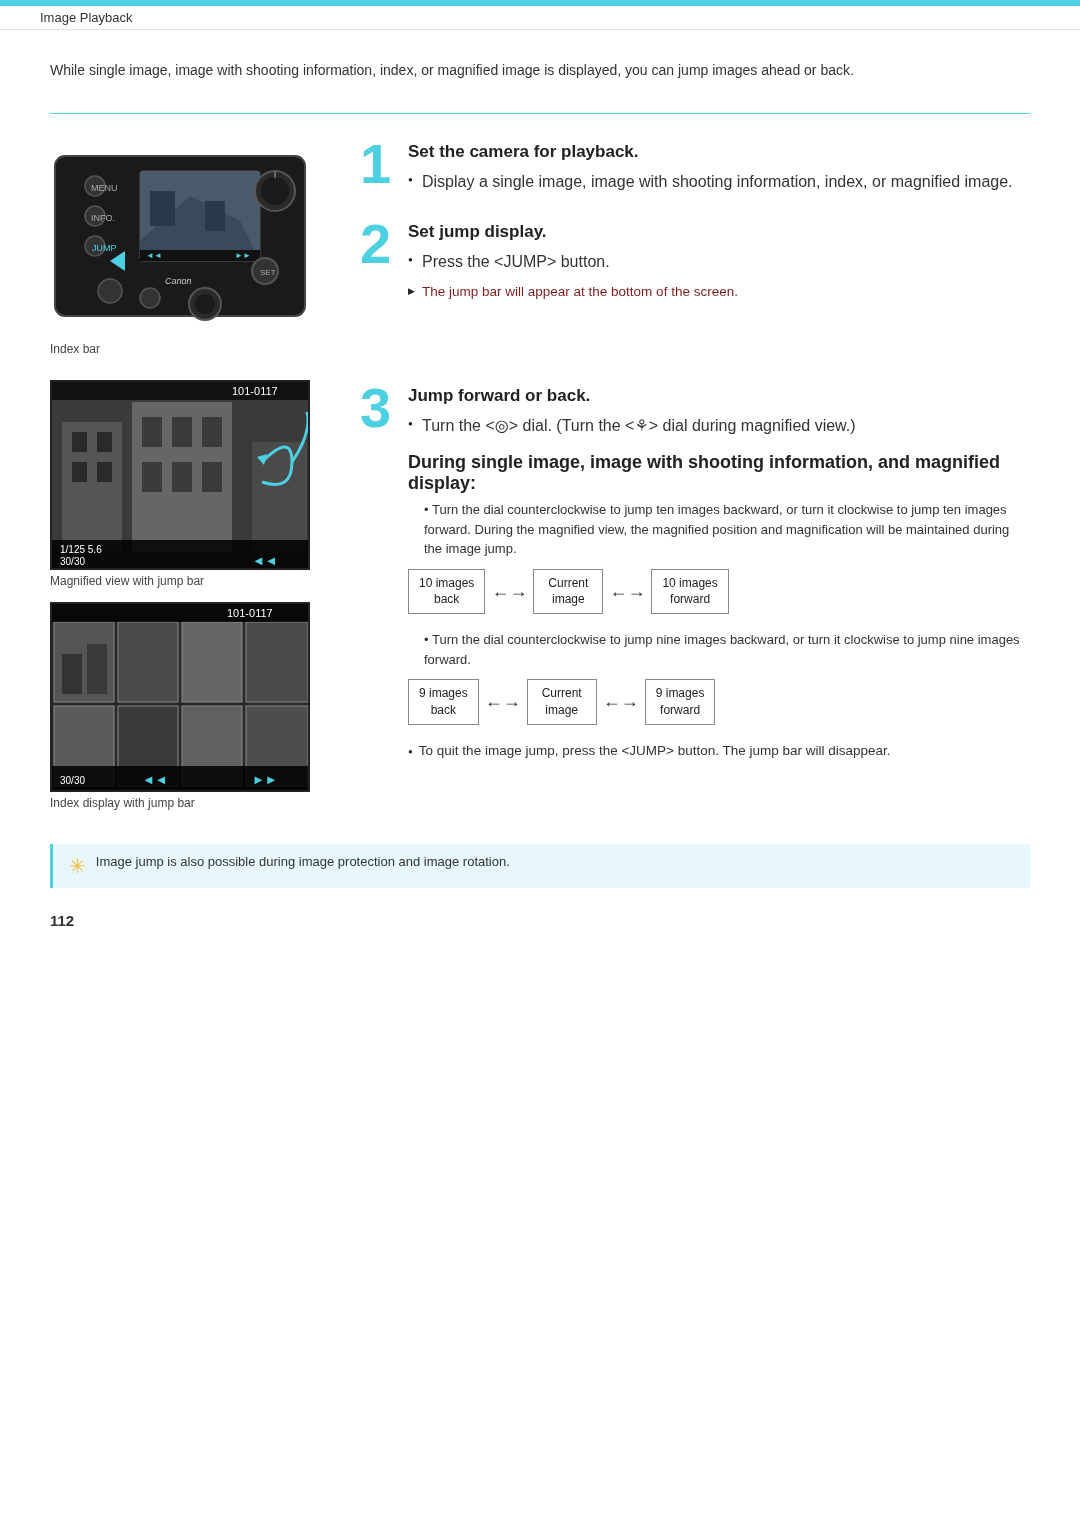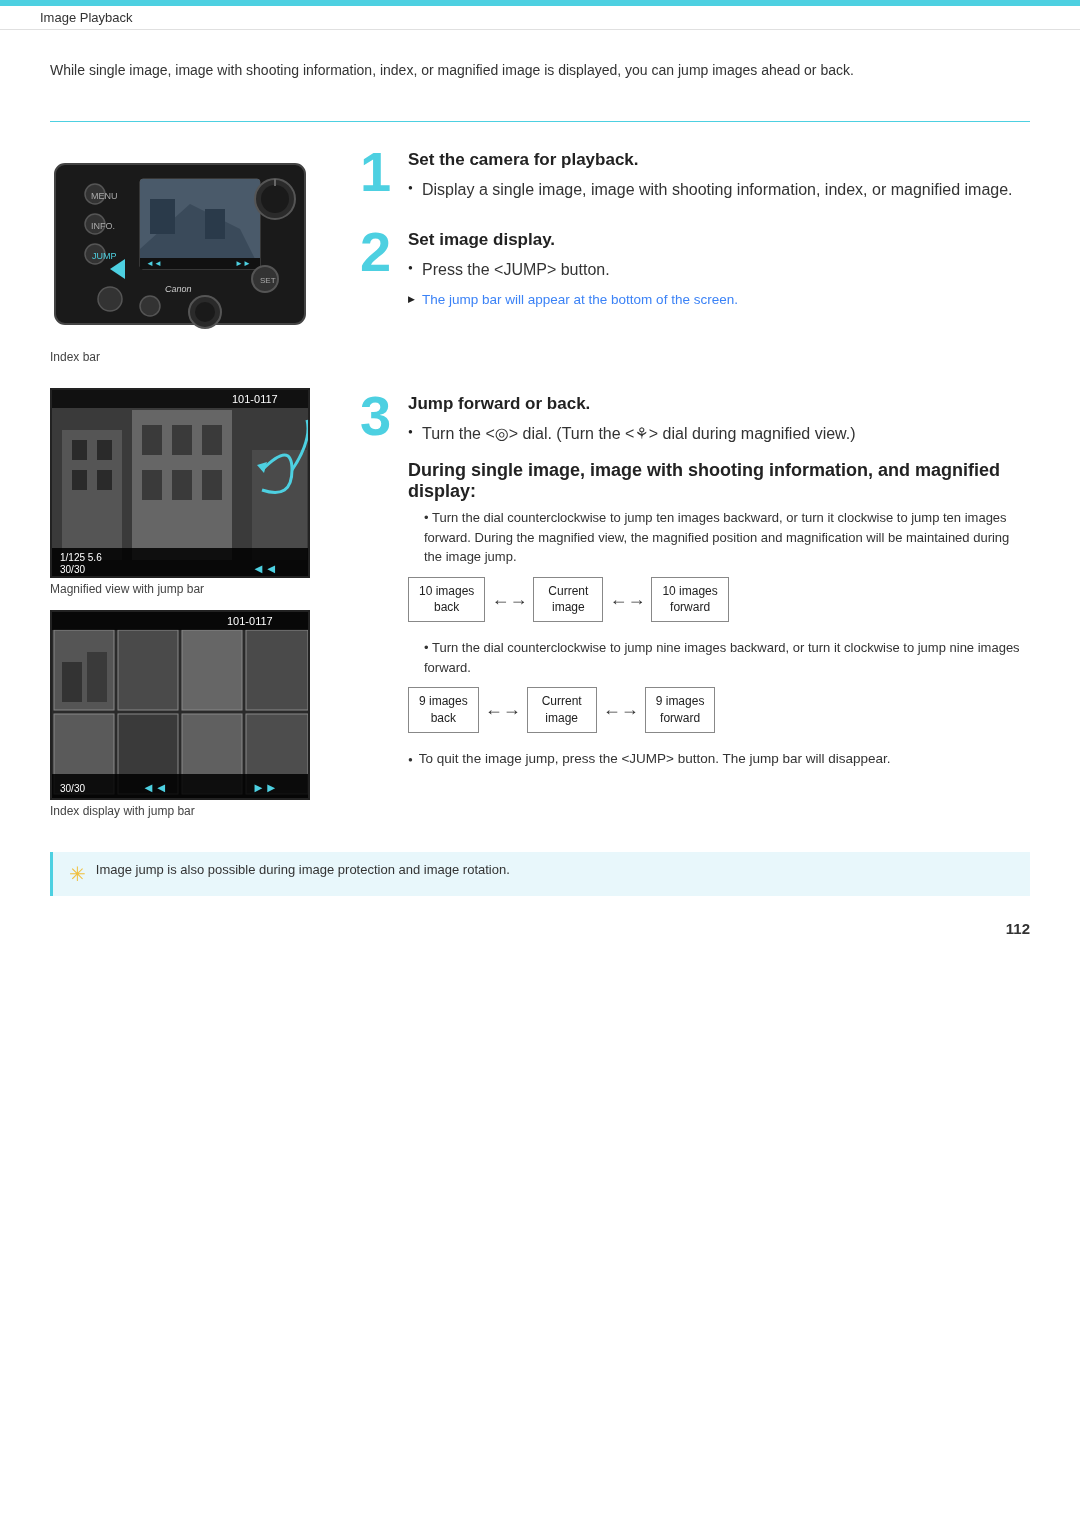--- a/index.html
+++ b/index.html
@@ -46,21 +46,21 @@
     }
     .title-main {
       font-size: 22px;
       font-weight: bold;
       color: #fff;
     }
 
     .intro-text {
       font-size: 14px;
       color: #333;
-      margin-bottom: 40px;
+      margin-bottom: 32px;
       line-height: 1.5;
     }
 
     .separator-line {
       border: none;
       border-top: 1.5px solid #4dd0e1;
       margin-bottom: 22px;
     }
 
     
@@ -102,21 +102,21 @@
       list-style: none;
       padding: 0;
       margin: 0 0 8px 0;
     }
     .arrow-list li {
       padding-left: 14px;
       position: relative;
       margin-bottom: 4px;
       font-size: 13.5px;
       line-height: 1.5;
-      color: #3b82f6;
+      color: #7f1d1d;
     }
     .arrow-list li::before {
       content: "▶";
       position: absolute;
       left: 0;
       font-size: 9px;
       top: 3px;
       color: #222;
     }
     .camera-label {
@@ -216,21 +216,20 @@
       font-size: 20px;
       color: #f0c040;
       flex-shrink: 0;
     }
 
     .page-number {
       font-size: 15px;
       font-weight: bold;
       color: #333;
       margin-top: 24px;
-      text-align: right;
     }
 
     
     .camera-svg-wrap {
       width: 260px;
       height: 200px;
       margin-bottom: 6px;
     }
 
     
@@ -350,21 +349,21 @@
           <div class="step-title">Set the camera for playback.</div>
           <ul class="bullet-list">
             <li>Display a single image, image with shooting information, index, or magnified image.</li>
           </ul>
         </div>
       </div>
 
       <div class="step-row section2">
         <div class="step-num-big">2</div>
         <div class="step-body">
-          <div class="step-title">Set image display.</div>
+          <div class="step-title">Set jump display.</div>
           <ul class="bullet-list">
             <li>Press the &lt;JUMP&gt; button.</li>
           </ul>
           <ul class="arrow-list">
             <li>The jump bar will appear at the bottom of the screen.</li>
           </ul>
         </div>
       </div>
 
     </div>

